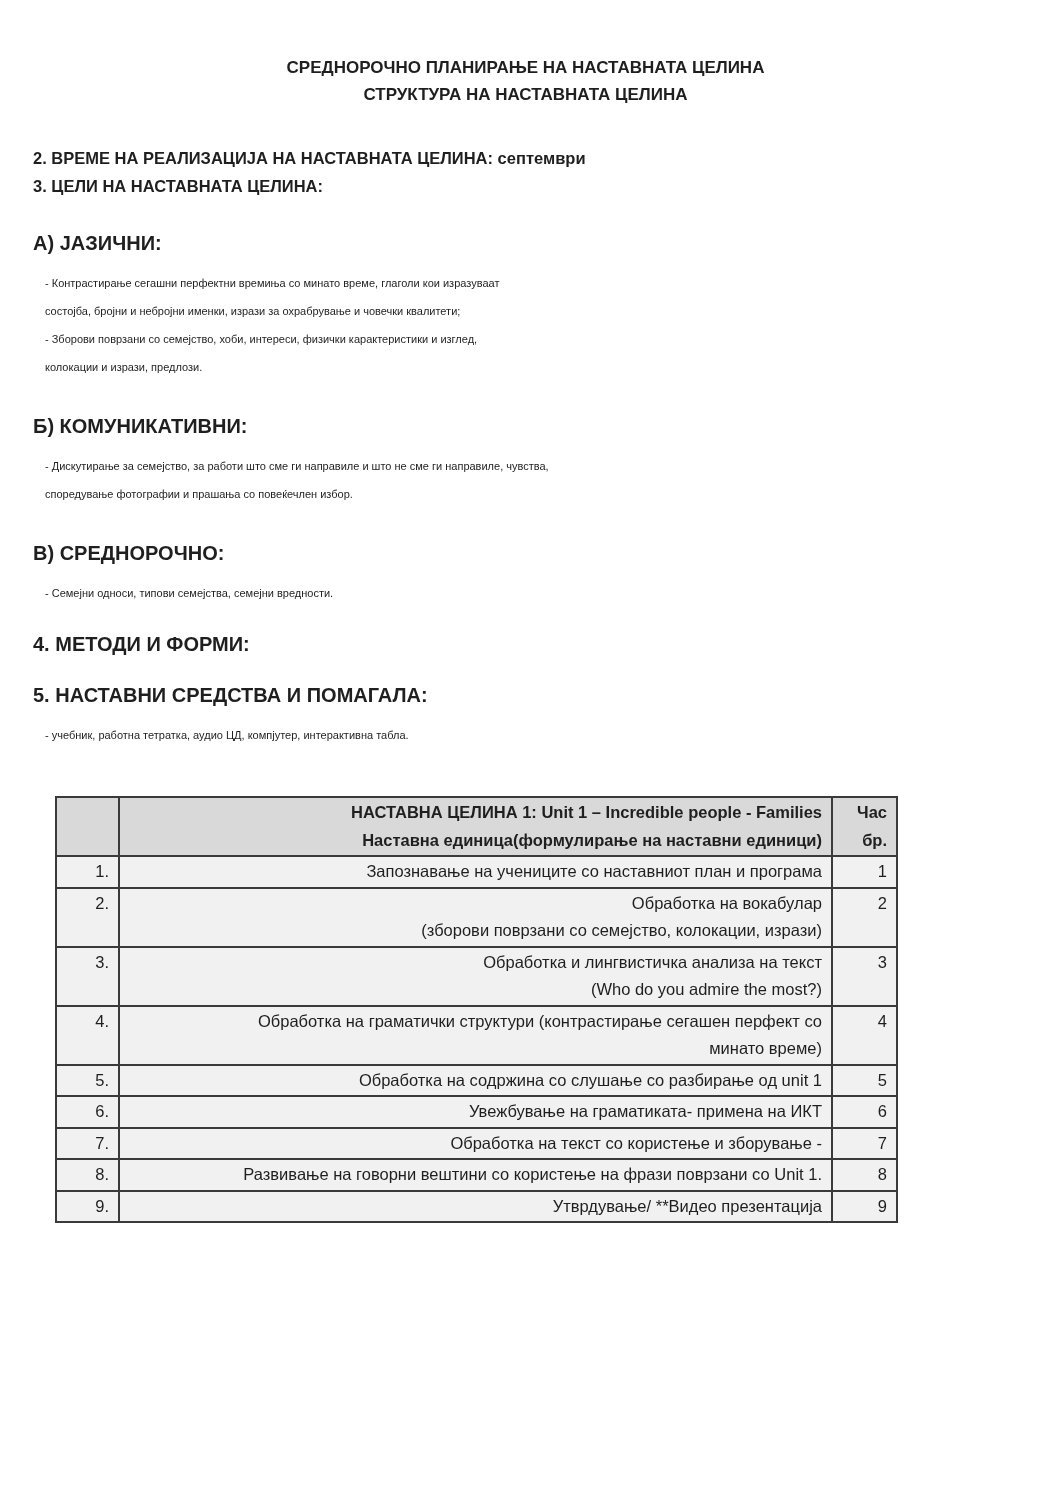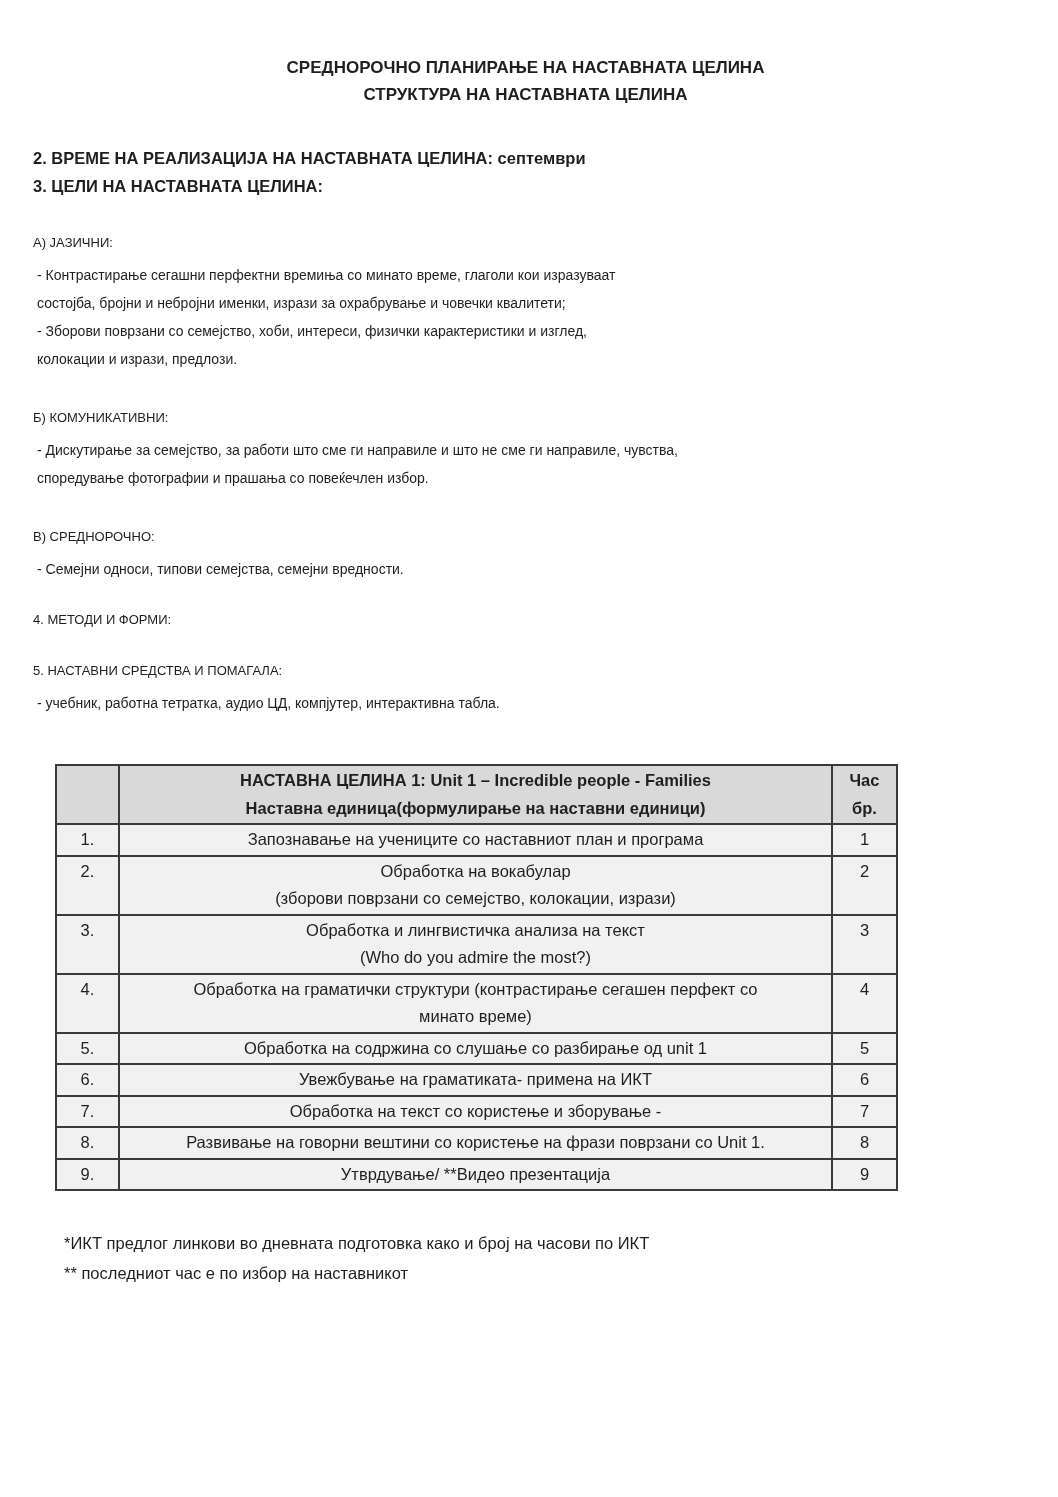--- a/index.html
+++ b/index.html
@@ -32,47 +32,47 @@
     margin: 0;
     font-weight: bold;
     font-size: 16.5px;
     line-height: 28px;
     white-space: nowrap;
   }
   .blue { color: var(--accent-blue, #4a7ebb); }
   .section { margin-top: 27px; }
   .section h3 {
     margin: 0;
-    font-size: 13px;
+    font-size: 20px;
     line-height: 28px;
-    font-weight: normal;
+    font-weight: bold;
   }
   .section .body {
-    margin: 4px;
-    font-size: 14px;
+    margin: 12px;
+    font-size: 11px;
     line-height: 28px;
     white-space: pre-line;
     font-weight: normal;
   }
   table.lessons {
     border-collapse: collapse;
     margin: 47px 0 0 22px;
     width: 843px;
     table-layout: fixed;
     background: var(--table-cell-fill, #f1f1f1);
   }
   table.lessons col.c-num { width: 63px; }
   table.lessons col.c-hour { width: 65px; }
   table.lessons th, table.lessons td {
     border: 2px solid var(--table-border, #3a3a3a);
     padding: 1px 9px;
     font-size: 16.5px;
     line-height: 27.5px;
     vertical-align: top;
-    text-align: center;
+    text-align: right;
     white-space: pre-line;
     overflow: hidden;
   }
   table.lessons th {
     background: var(--table-header-fill, #d9d9d9);
     font-weight: bold;
   }
   .footnotes {
     margin: 37px 0 0 31px;
   }
@@ -185,18 +185,14 @@
         <td>8</td>
       </tr>
       <tr>
         <td>9.</td>
         <td>Утврдување/ **Видео презентација</td>
         <td>9</td>
       </tr>
     </tbody>
   </table>
 
-  <div class="footnotes">
-    <p>*ИКТ предлог линкови во дневната подготовка како и број на часови по ИКТ</p>
-    <p>** последниот час е по избор на наставникот</p>
-  </div>
 
 </div>
 
 </body></html>

